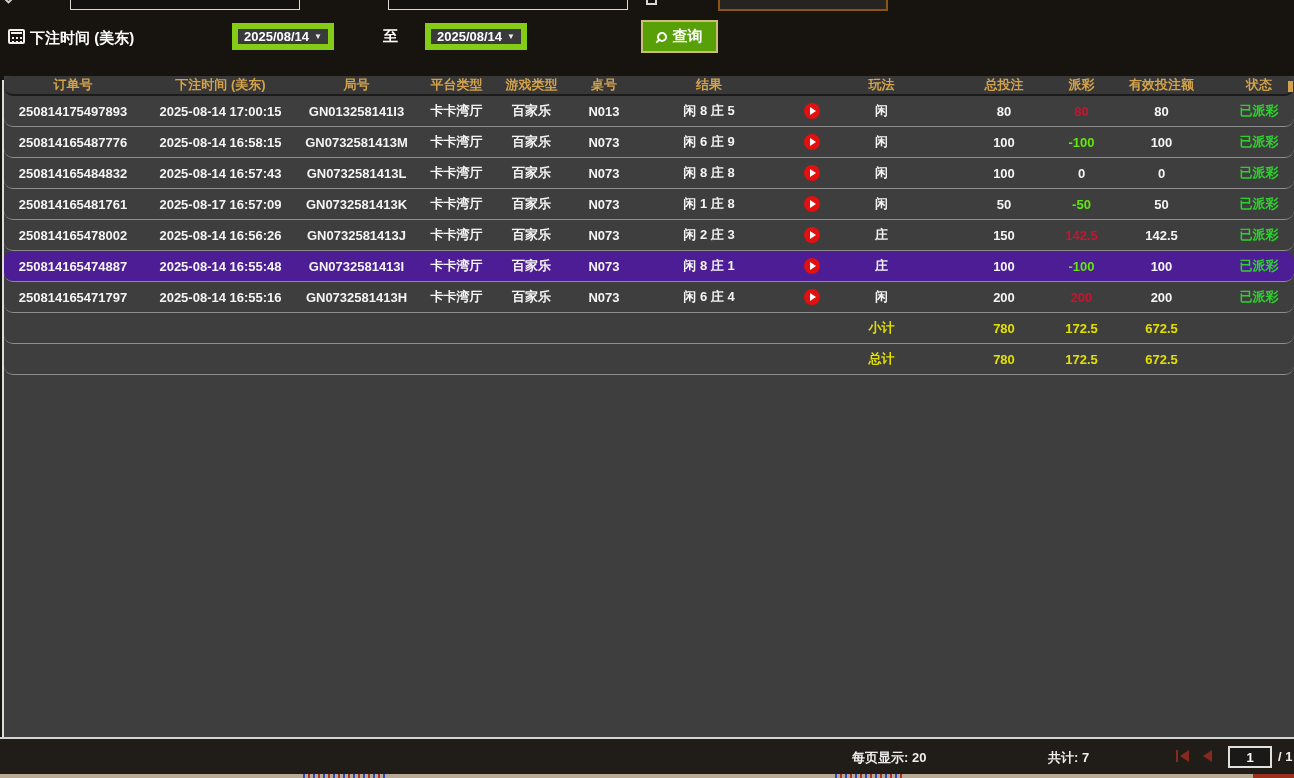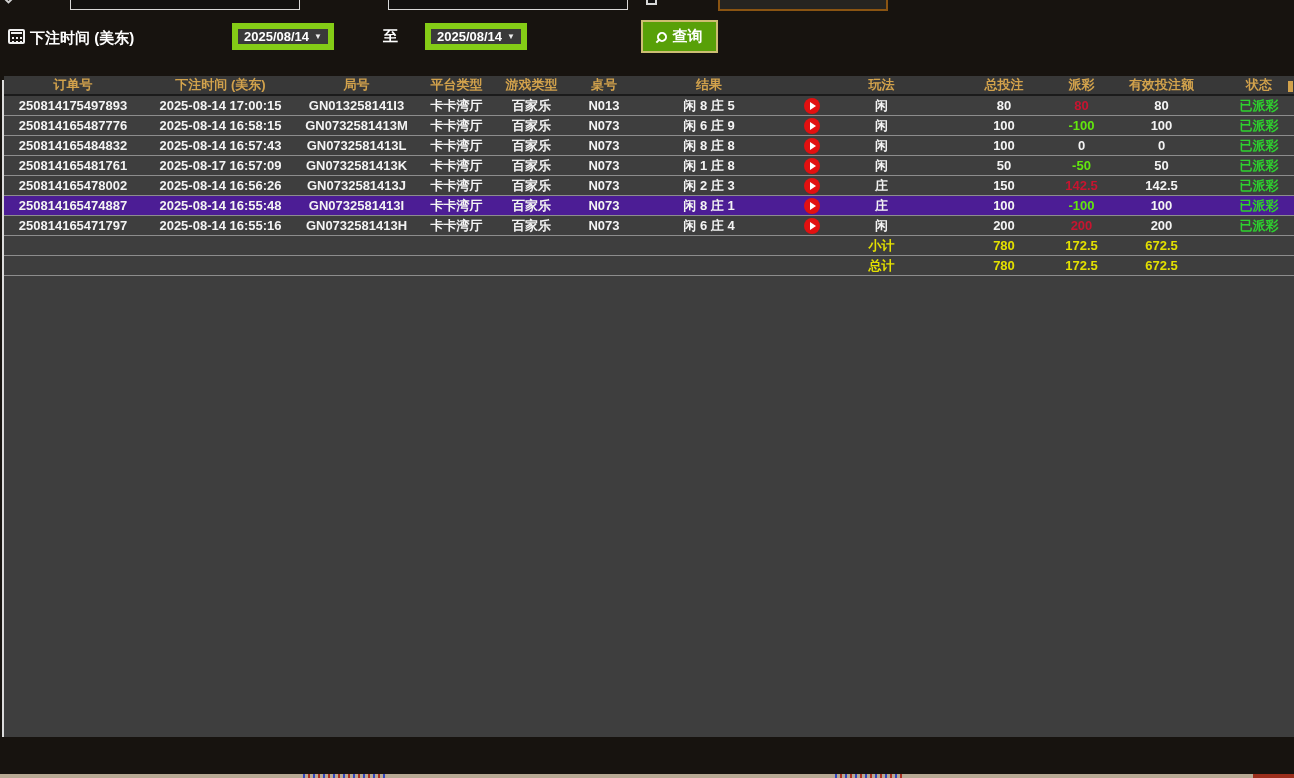--- a/index.html
+++ b/index.html
@@ -28,24 +28,24 @@
   .date-box.to { left:425px; }
   .to-label { position:absolute; left:383px; top:27px; color:#fff; font-size:15px; font-weight:700; }
   .search-btn { position:absolute; left:641px; top:20px; width:77px; height:33px; background:#58a008; border:2px solid #cdbd72;
       display:flex; align-items:center; justify-content:center; gap:6px; color:#fff; font-size:15px; font-weight:700; cursor:pointer; }
   .mag { width:10px; height:10px; border:2px solid #fff; border-radius:50%; position:relative; transform:rotate(45deg); }
   .mag::after { content:""; position:absolute; top:100%; left:50%; margin-left:-1px; width:2px; height:5px; background:#fff; }
 
   
   .table-wrap { position:absolute; left:4px; top:76px; width:1290px; height:661px; overflow:hidden; display:flex; flex-direction:column; background:#3e3e3e; }
   .left-border { position:absolute; left:2px; top:80px; width:2px; height:657px; background:#dcdcdc; }
-  .grid { display:grid; grid-template-columns:138px 157px 115px 85px 65px 80px 130px 75px 65px 135px 65px 95px 100px; }
+  .grid { display:grid; grid-template-columns:138px 157px 115px 85px 65px 80px 130px 75px 65px 135px 65px 95px 100px;border-radius:9px; }
   .thead { background:#383838; height:20px; align-items:center; border-bottom:2px solid #1b1b1b; }
   .hcell { color:#d2a24c; font-size:13px; font-weight:700; text-align:center; white-space:nowrap; overflow:hidden; }
-  .trow { height:20px; align-items:center; border-bottom:1px solid #8d8d8d; background:#3e3e3e; }
+  .trow { height:31px; align-items:center; border-bottom:1px solid #8d8d8d; background:#3e3e3e; }
   .trow.selected { background:#4c1d95; }
   .cell { color:#f4f4f4; font-size:13px; font-weight:600; text-align:center; white-space:nowrap; overflow:hidden; }
   .c-totalbet { padding-left:45px; }
   .pc-red { color:#c81430; }
   .pc-green { color:#62e60e; }
   .pc-plain { color:#f4f4f4; }
   .status { color:#2ed02e; }
   .totals .cell { color:#e3e000; font-weight:700; }
   .filler { flex:1; background:#3e3e3e; }
   .playbtn { display:inline-flex; width:16px; height:16px; border-radius:50%; background:#e21010; align-items:center; justify-content:center; cursor:pointer; vertical-align:middle; }
@@ -269,20 +269,33 @@
           <div class="cell c-payout">172.5</div>
           <div class="cell c-validbet">672.5</div>
           <div class="cell c-status"></div>
         </div>
       </div>
     <div class="filler"></div>
   </div>
   <div class="left-border"></div>
   <div class="hdr-fragment"></div>
 
+  <div class="footer">
+    <span class="f-text per-page">每页显示: 20</span>
+    <span class="f-text total-count">共计: 7</span>
+    <span class="pg-first">
+        <span class="bar"></span>
+        <span class="pg-tri"></span>
+      </span>
+    <span class="pg-prev">
+        <span class="pg-tri"></span>
+      </span>
+    <input class="page-input" value="1" style="">
+    <span class="f-text page-suffix">/ 1</span>
+  </div>
 
   <div class="bottom-strip">
     <span class="speck s1"></span>
     <span class="speck s2"></span>
     <span class="red-blob"></span>
   </div>
 
 </div>
 
 </body></html>

